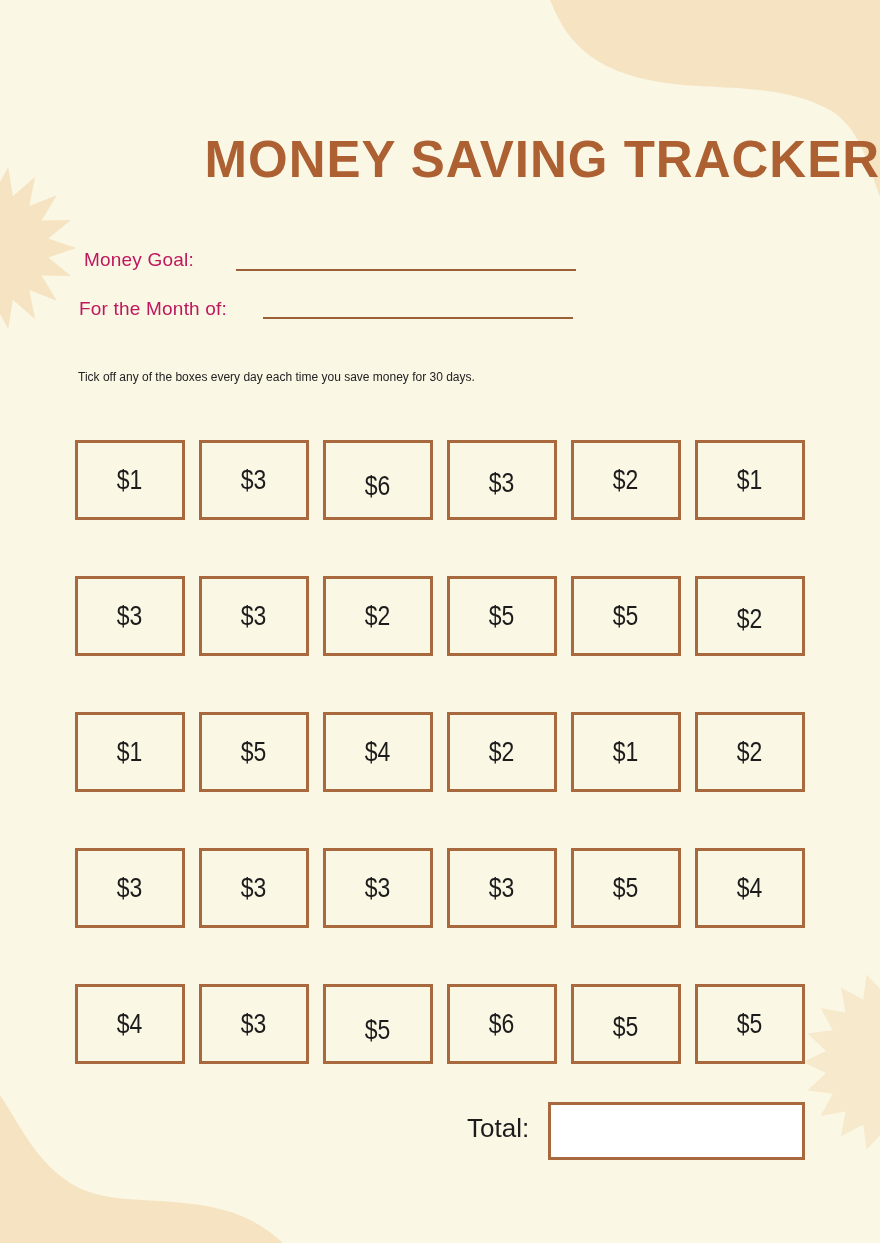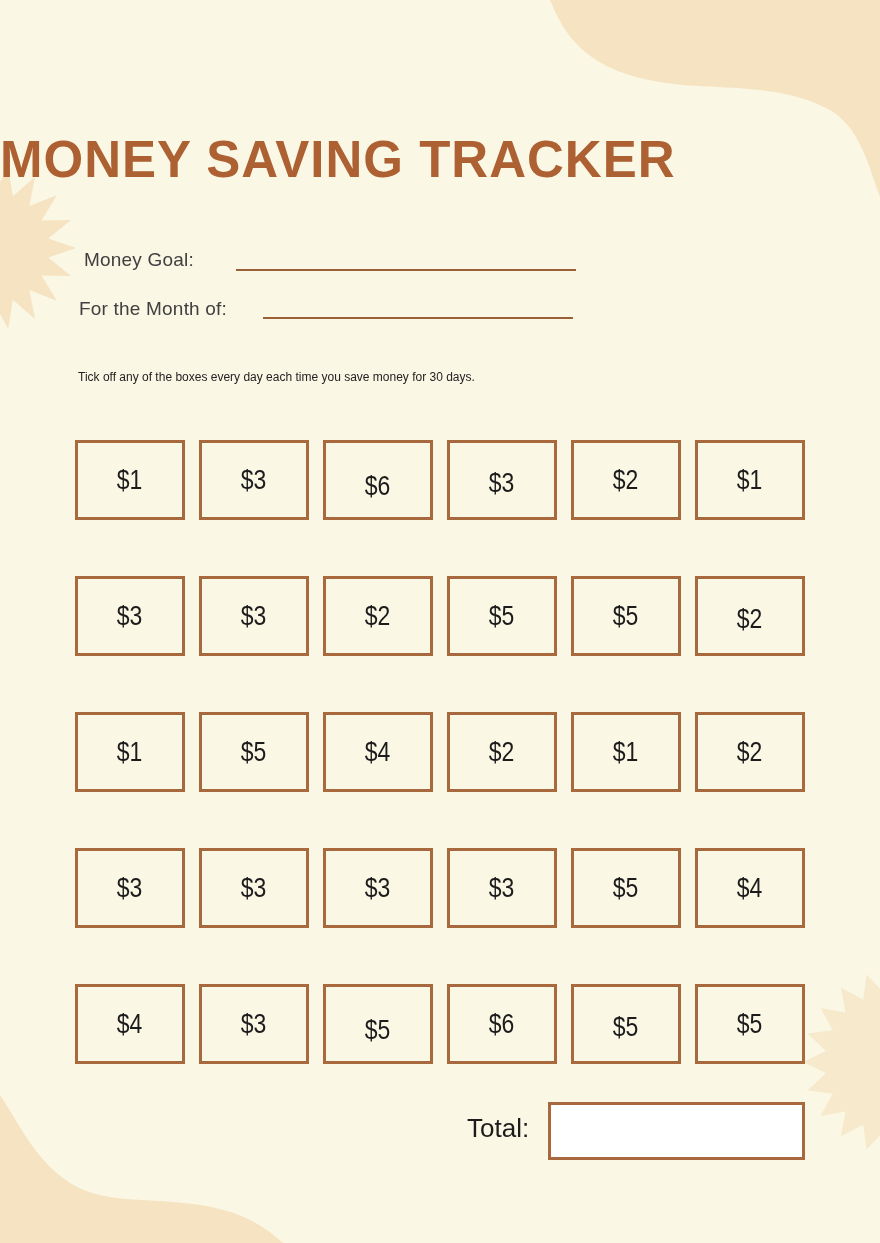--- a/index.html
+++ b/index.html
@@ -7,25 +7,25 @@
     width:880px;height:1243px;position:relative;overflow:hidden;
     background:var(--bg,#FBF7E5);
     font-family:"Liberation Sans",sans-serif;
     color:var(--text,#252525);
   }
   .deco{position:absolute;pointer-events:none;}
   #deco-svg{left:0;top:0;width:880px;height:1243px;}
 
   .page-title{
     position:absolute;left:0;top:130px;width:880px;margin:0;
-    text-align:left;font-size:51px;font-weight:600;letter-spacing:1px;
+    text-align:right;font-size:51px;font-weight:600;letter-spacing:1px;
     color:var(--accent,#AD6133);
   }
 
-  .field-label{position:absolute;font-size:19px;letter-spacing:.2px;color:#404040;}
+  .field-label{position:absolute;font-size:19px;letter-spacing:.2px;color:#be185d;}
   .goal-label{left:84px;top:249px;}
   .month-label{left:79px;top:298px;}
   .write-line{position:absolute;height:0;border-bottom:2px solid var(--line,#9B6038);}
   .goal-line{left:236px;top:269px;width:340px;}
   .month-line{left:263px;top:317px;width:310px;}
 
   .instruction{position:absolute;left:78px;top:370px;margin:0;font-size:12px;color:#222;}
 
   .grid{
     position:absolute;left:75px;top:440px;width:730px;

